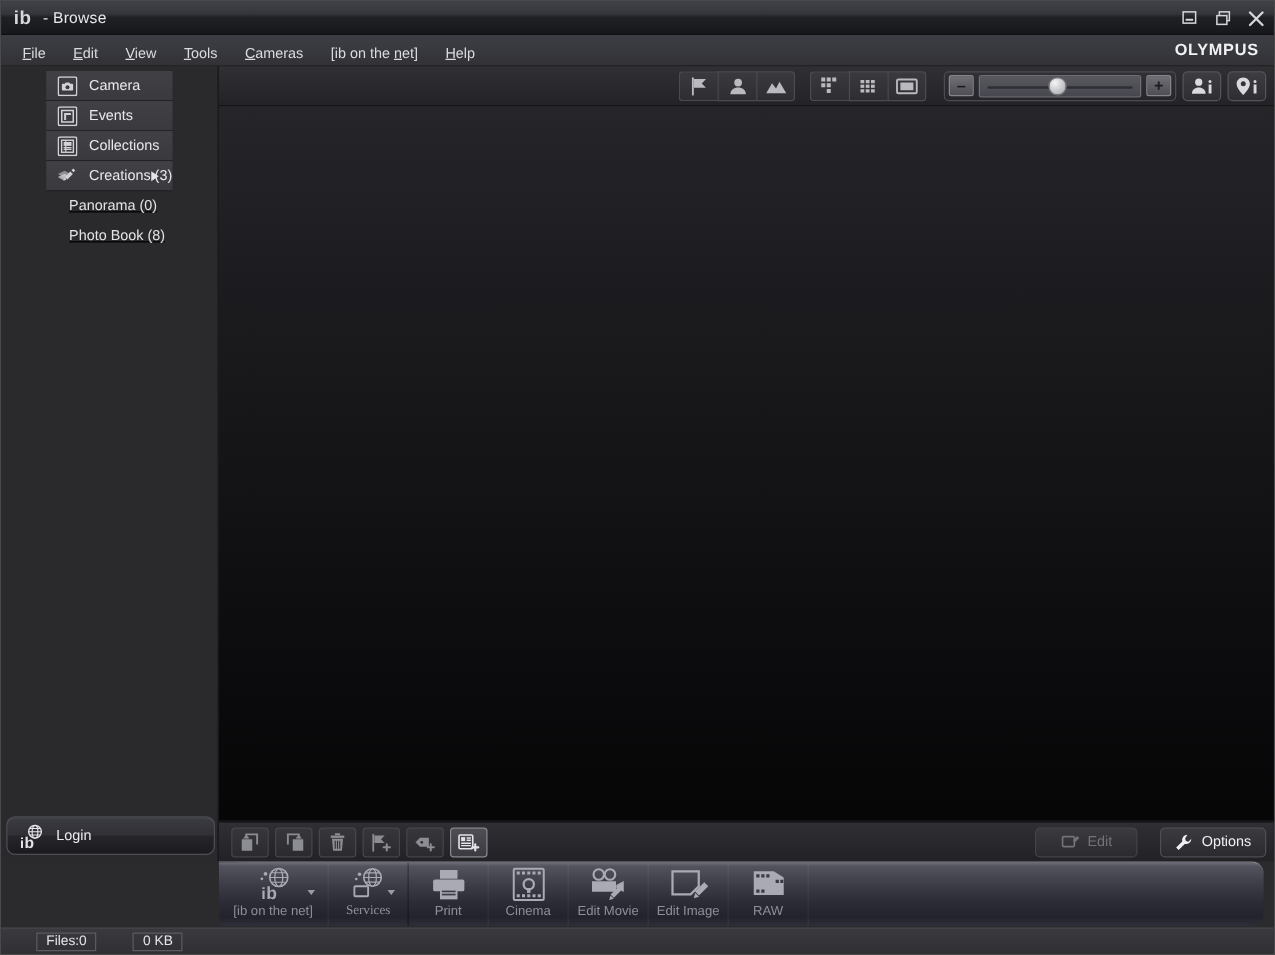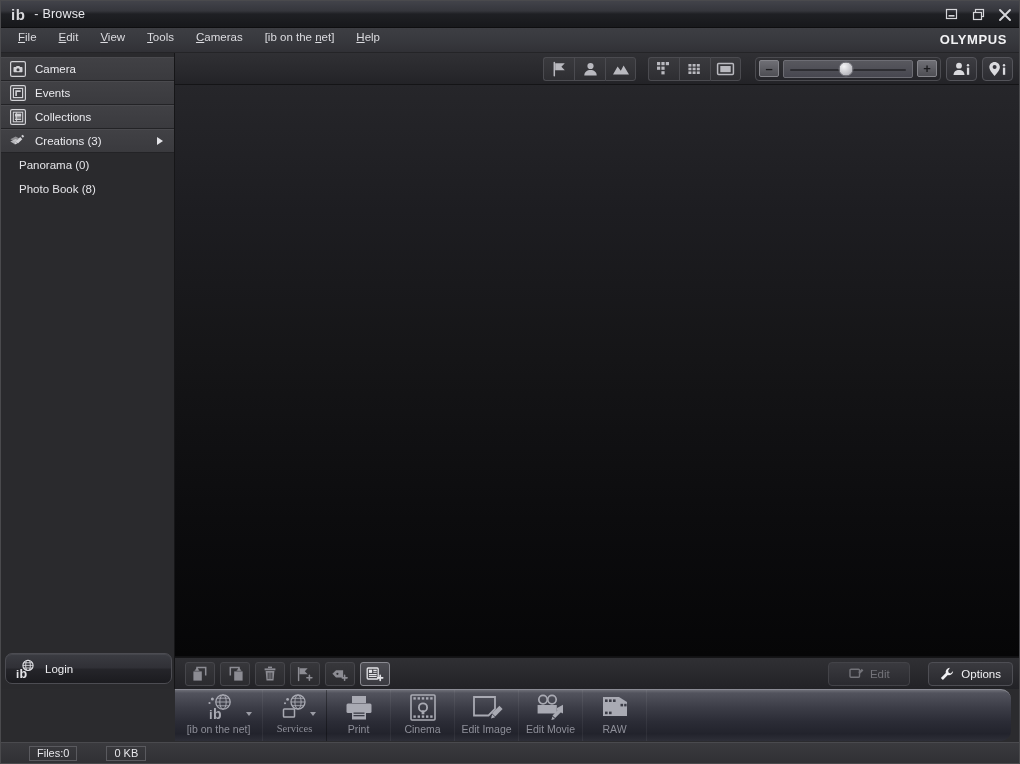--- a/index.html
+++ b/index.html
@@ -51,21 +51,21 @@
     width: 16px; height: 16px;
     display: flex; align-items: center; justify-content: center;
     color: #d6d6da; cursor: default;
   }
   .win-btn svg { display: block; }
 
   
   .menubar {
     height: 25px; flex: 0 0 25px;
     background: linear-gradient(to bottom, #3d3e43 0%, #38393e 50%, #313136 100%);
-    display: flex; align-items: flex-start;
+    display: flex; align-items: flex-end;
     position: relative;
     border-bottom: 1px solid #242427;
   }
   .menu-item {
     font-size: 11.5px; color: #dcdce0;
     padding: 3px 11px;
     cursor: default;
   }
   .menu-item:first-child { margin-left: 6px; }
   .menu-item u { text-decoration: underline; }
@@ -79,20 +79,21 @@
   
   .body-row { flex: 1 1 auto; display: flex; min-height: 0; }
 
   
   .sidebar {
     width: 174px; flex: 0 0 174px;
     background: #2a2a2d;
     display: flex; flex-direction: column;
     border-right: 1px solid #161618;
     position: relative;
+    align-items: center;
   }
   .nav-top { padding-top: 4px; }
   .nav-item {
     height: 24px;
     display: flex; align-items: center;
     background: linear-gradient(to bottom, #414145 0%, #3a3a3e 100%);
     border-bottom: 1px solid #232326;
     border-top: 1px solid #4a4a4e;
     padding-left: 8px;
     cursor: default; position: relative;
@@ -112,20 +113,21 @@
     width: 0; height: 0;
     border-left: 6px solid #e4e4e8;
     border-top: 4.5px solid transparent;
     border-bottom: 4.5px solid transparent;
   }
   .sub-item {
     height: 24px;
     display: flex; align-items: center;
     padding-left: 18px;
     cursor: default;
+    text-decoration: underline;
   }
   .sub-item .sub-label { font-size: 11.5px; color: #e4e4e8; }
 
   
   .login-wrap {
     position: absolute; left: 4px; bottom: 5px;
     width: 167px; height: 31px;
   }
   .login-btn {
     width: 100%; height: 100%;
@@ -688,41 +690,41 @@
             <path d="M15 9.4 a5 5 0 1 0 0 10 a5 5 0 1 0 0-10z M15 11.2 a3.2 3.2 0 1 1 0 6.4 a3.2 3.2 0 1 1 0-6.4z" fill="currentColor"></path>
             <rect x="13.6" y="17.5" width="2.8" height="3.8" fill="currentColor"></rect>
           </svg>
         </span>
         <span class="dock-label">Cinema</span>
       </div>
 
 
       <div class="dock-item">
         <span class="dock-ico">
-          <svg width="32" height="28" viewBox="0 0 32 28">
-            <path d="M3 3 h21 v12 l-6.5 6.5 h-14.5z" fill="none" stroke="currentColor" stroke-width="1.8"></path>
-            <path d="M21 19.2 l7.4-7.4 3.2 3.2 -7.4 7.4z" fill="currentColor"></path>
-            <path d="M20 24.5 l1.2-4.2 3 3z" fill="currentColor"></path>
-          </svg>
-        </span>
-        <span class="dock-label">Edit Image</span>
-      </div>
-
-      <div class="dock-item">
-        <span class="dock-ico">
           <svg width="34" height="28" viewBox="0 0 34 28">
             <circle cx="9" cy="5.6" r="4.2" fill="none" stroke="currentColor" stroke-width="1.7"></circle>
             <circle cx="18" cy="5.6" r="4.2" fill="none" stroke="currentColor" stroke-width="1.7"></circle>
             <path d="M3.6 11 h19.2 v8.4 h-19.2z" fill="currentColor"></path>
             <path d="M23 14 l6-3.2 v8.8 l-6-3.2z" fill="currentColor"></path>
             <path d="M18.5 21.5 l7.5-7.5 2.6 2.6 -7.5 7.5z" fill="currentColor"></path>
             <path d="M17.4 26 l1-3.6 2.6 2.6z" fill="currentColor"></path>
           </svg>
         </span>
         <span class="dock-label">Edit Movie</span>
+      </div>
+
+      <div class="dock-item">
+        <span class="dock-ico">
+          <svg width="32" height="28" viewBox="0 0 32 28">
+            <path d="M3 3 h21 v12 l-6.5 6.5 h-14.5z" fill="none" stroke="currentColor" stroke-width="1.8"></path>
+            <path d="M21 19.2 l7.4-7.4 3.2 3.2 -7.4 7.4z" fill="currentColor"></path>
+            <path d="M20 24.5 l1.2-4.2 3 3z" fill="currentColor"></path>
+          </svg>
+        </span>
+        <span class="dock-label">Edit Image</span>
       </div>
 
       <div class="dock-item">
         <span class="dock-ico">
           <svg width="32" height="28" viewBox="0 0 32 28">
             <path d="M4 3 h16 l8 5 v14 h-24z" fill="currentColor"></path>
             <g fill="#3a3b45">
               <rect x="6" y="5.4" width="2.6" height="2.6"></rect>
                 <rect x="10" y="5.4" width="2.6" height="2.6"></rect>
                 <rect x="14" y="5.4" width="2.6" height="2.6"></rect>

